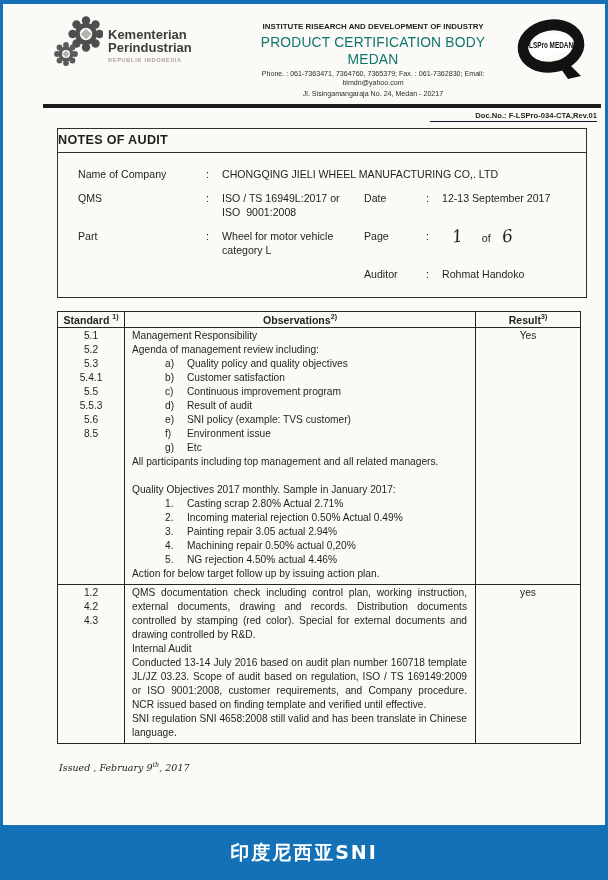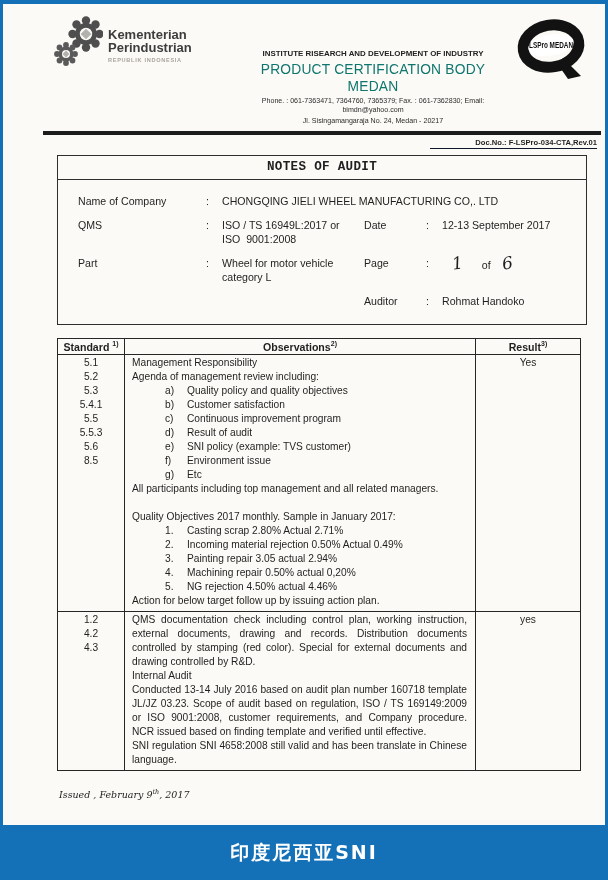--- a/index.html
+++ b/index.html
@@ -9,33 +9,33 @@
   .frame { position:relative; width:608px; height:880px; background:var(--frame-blue,#1471b7); overflow:hidden; }
   .page  { position:absolute; top:4px; left:3px; right:3px; bottom:55px; background:#fbfaf6; overflow:hidden; }
 
   
   .header { display:flex; align-items:flex-start; padding:12px 12px 0 50px; }
   .brand { display:flex; align-items:center; gap:5px; width:182px; flex:none; }
   .brand-text { padding-top:2px; }
   .brand-l1 { font-weight:bold; font-size:13px; line-height:13.5px; color:#3d3d3d; }
   .brand-l3 { font-size:5.6px; letter-spacing:0.7px; color:#a9a39c; margin-top:2px; font-weight:bold; }
   .center { flex:1; text-align:center; padding-top:6px; }
-  .org-line { font-weight:bold; font-size:7.9px; line-height:10.5px; color:#222;margin-top:27px; }
+  .org-line { font-weight:bold; font-size:7.9px; line-height:10.5px; color:#222; }
   .body-name { font-size:13.8px; line-height:17px; margin-top:1px; color:#0f766e; letter-spacing:0.2px; }
   .contact-line { font-size:7.1px; line-height:9px; margin-top:2px; color:#2c2c2c; }
   .lspro-wrap { width:80px; flex:none; margin-left:2px; }
 
   
   .rule { margin:5px 4px 0 40px; height:2px; border-top:3px solid #1c1c1c; border-bottom:1px solid #1c1c1c; }
   .docno { text-align:right; margin:3px 8px 0 0; font-size:7.6px; font-weight:bold; }
   .docno span { display:inline-block; border-bottom:1px solid #0f172a; padding:0 0 1px 45px; }
 
   
   .infobox { width:530px; margin:6px 0 0 54px; border:1.2px solid #2e2e2e; background:transparent; }
-  .infobox-title { text-align:center; font-weight:bold; font-size:12.6px; padding:4px 0 5px; border-bottom:1.2px solid #2e2e2e; letter-spacing:0.3px;font-family:Liberation Mono, monospace; }
+  .infobox-title { text-align:left; font-weight:bold; font-size:12.6px; padding:4px 0 5px; border-bottom:1.2px solid #2e2e2e; letter-spacing:0.3px; }
   .fields { padding:15px 10px 15px 20px; display:grid; grid-template-columns:128px 16px 142px 62px 16px 1fr; row-gap:11px; font-size:10.6px; line-height:13.5px; }
   .fields .full { grid-column:3 / 7; font-weight:bold; font-weight:normal; }
   .pre { white-space:pre; }
   .hand { font-family:"DejaVu Serif", serif; font-style:italic; font-size:17px; line-height:13px; display:inline-block; transform:rotate(-9deg); }
 
   
   .audit-table { width:524px; margin:13px 0 0 54px; border:1.5px solid #262626; font-size:10.2px; }
   .thead, .trow { display:grid; grid-template-columns:66px 352px 1fr; }
   .thead { border-bottom:1.2px solid #262626; font-weight:bold; font-size:10.6px; }
   .thead > div { text-align:center; padding:1px 0 2px; }

